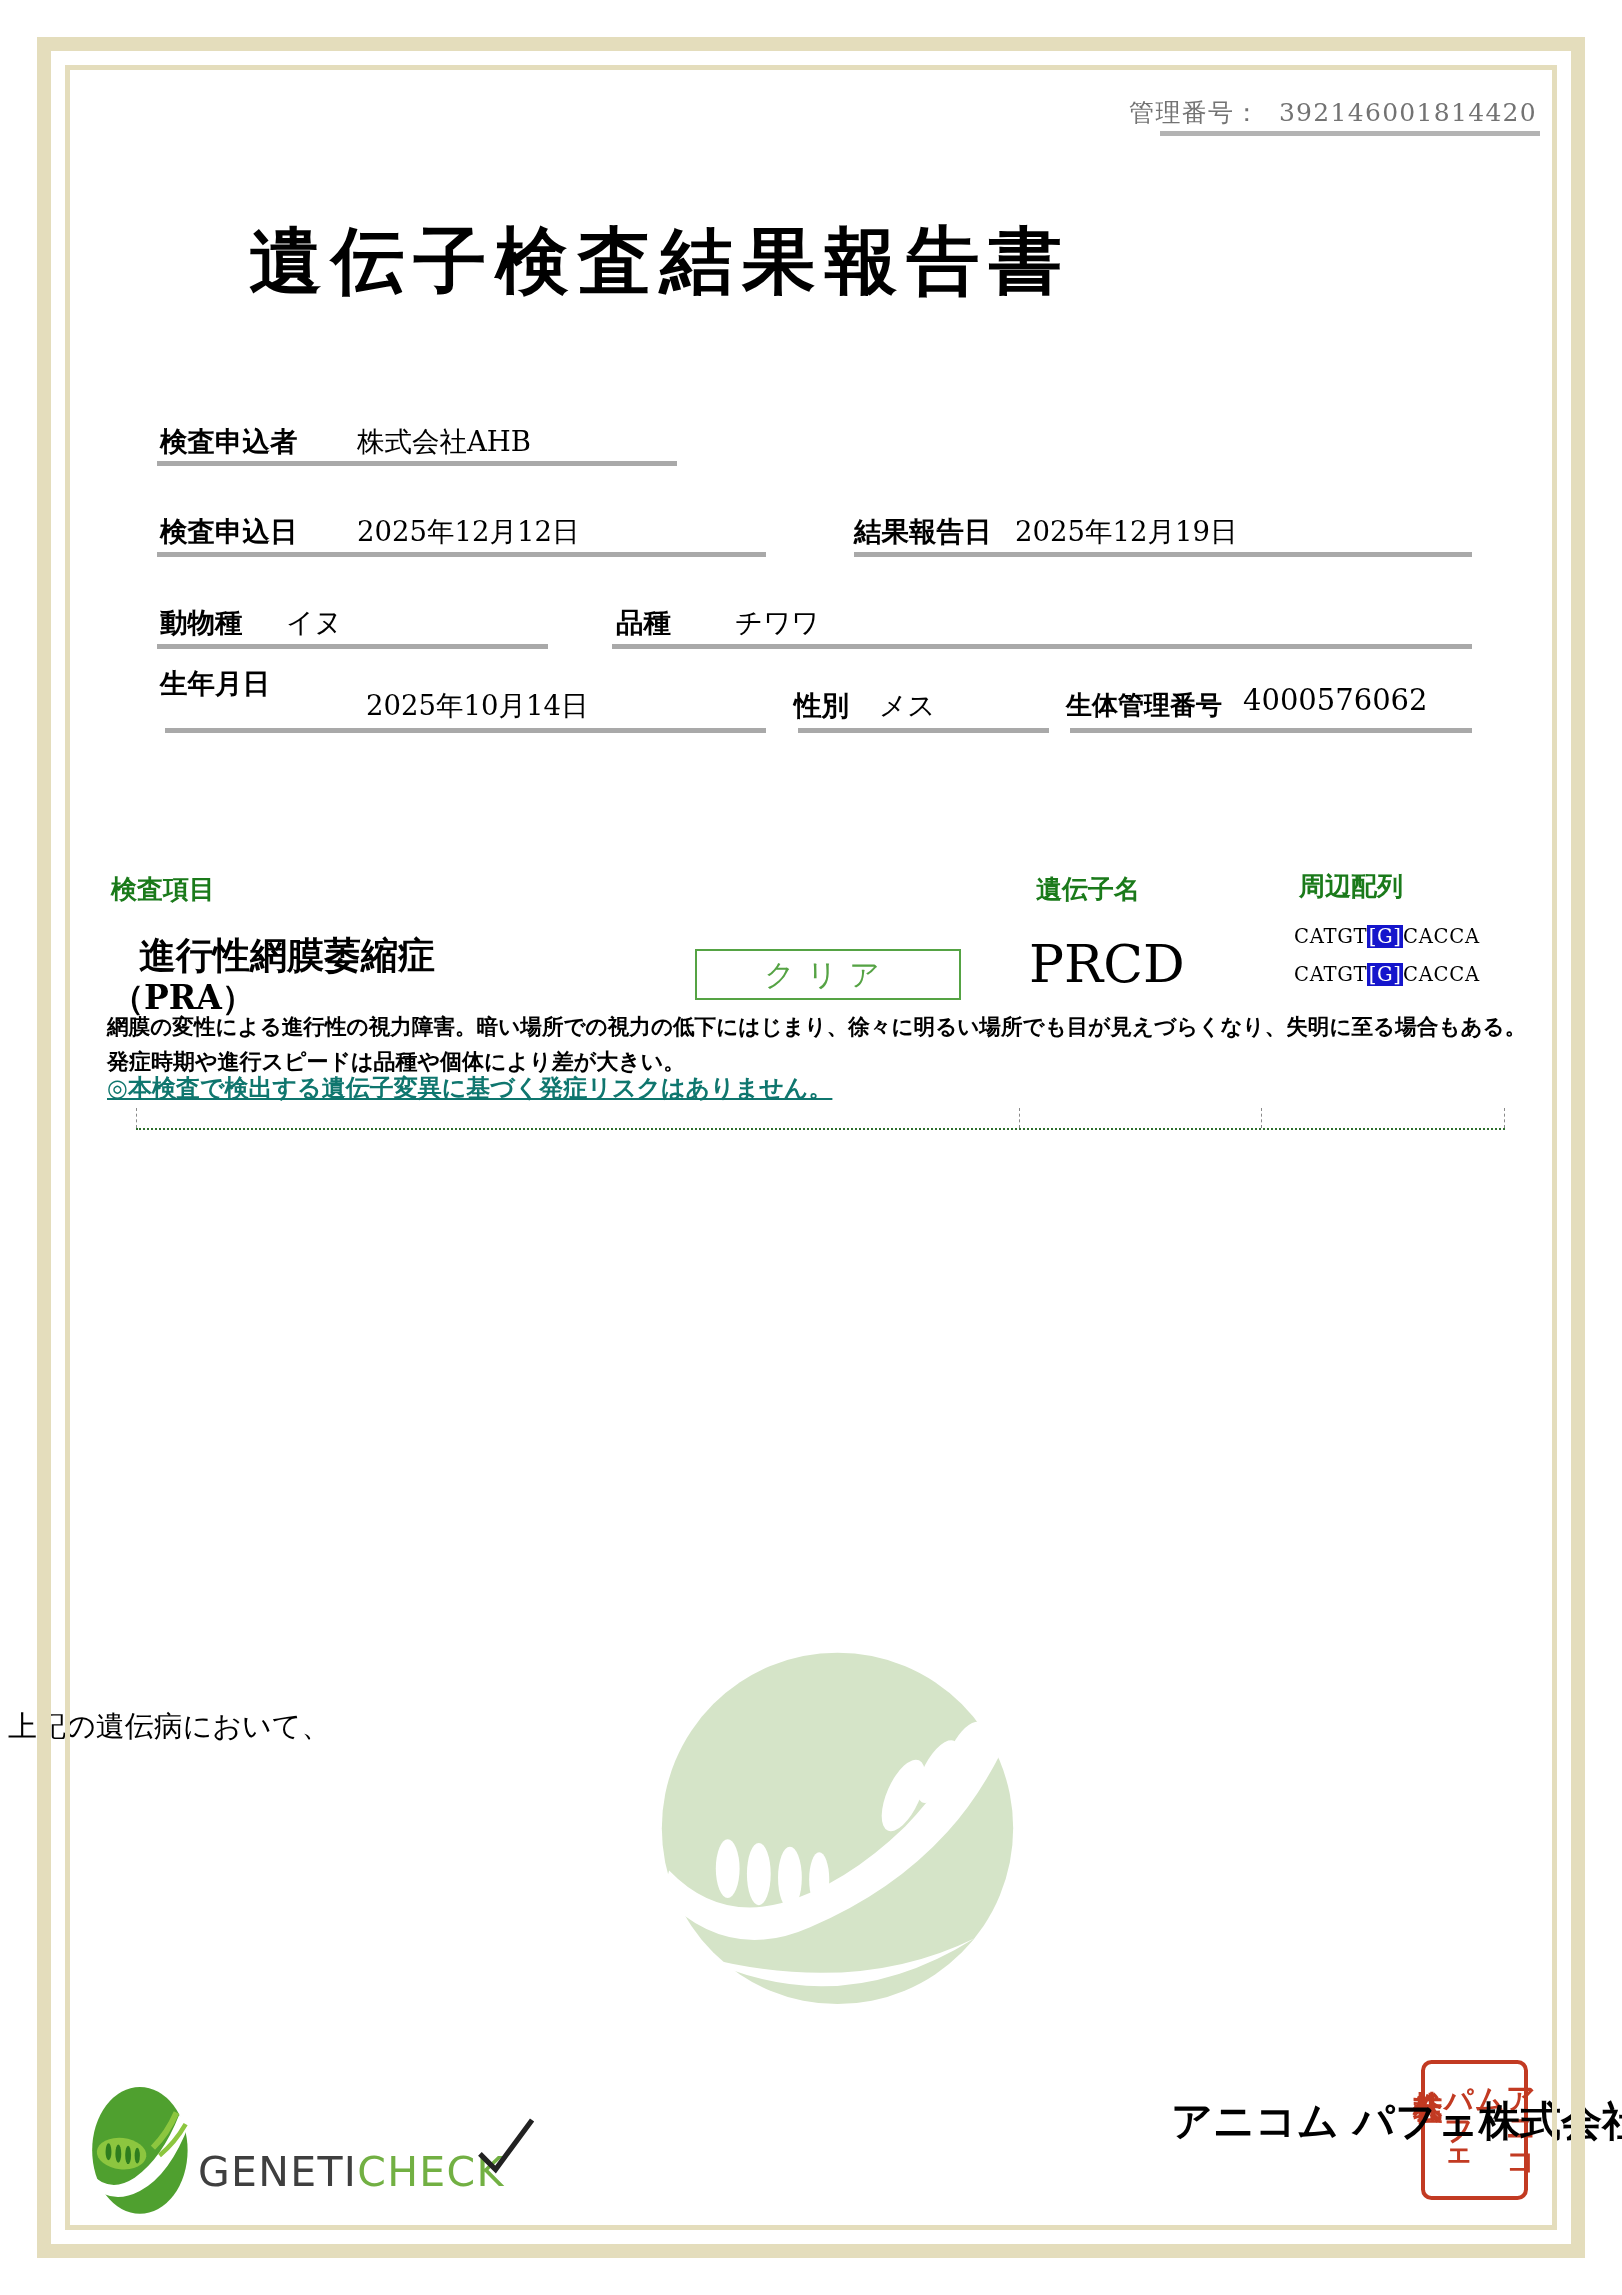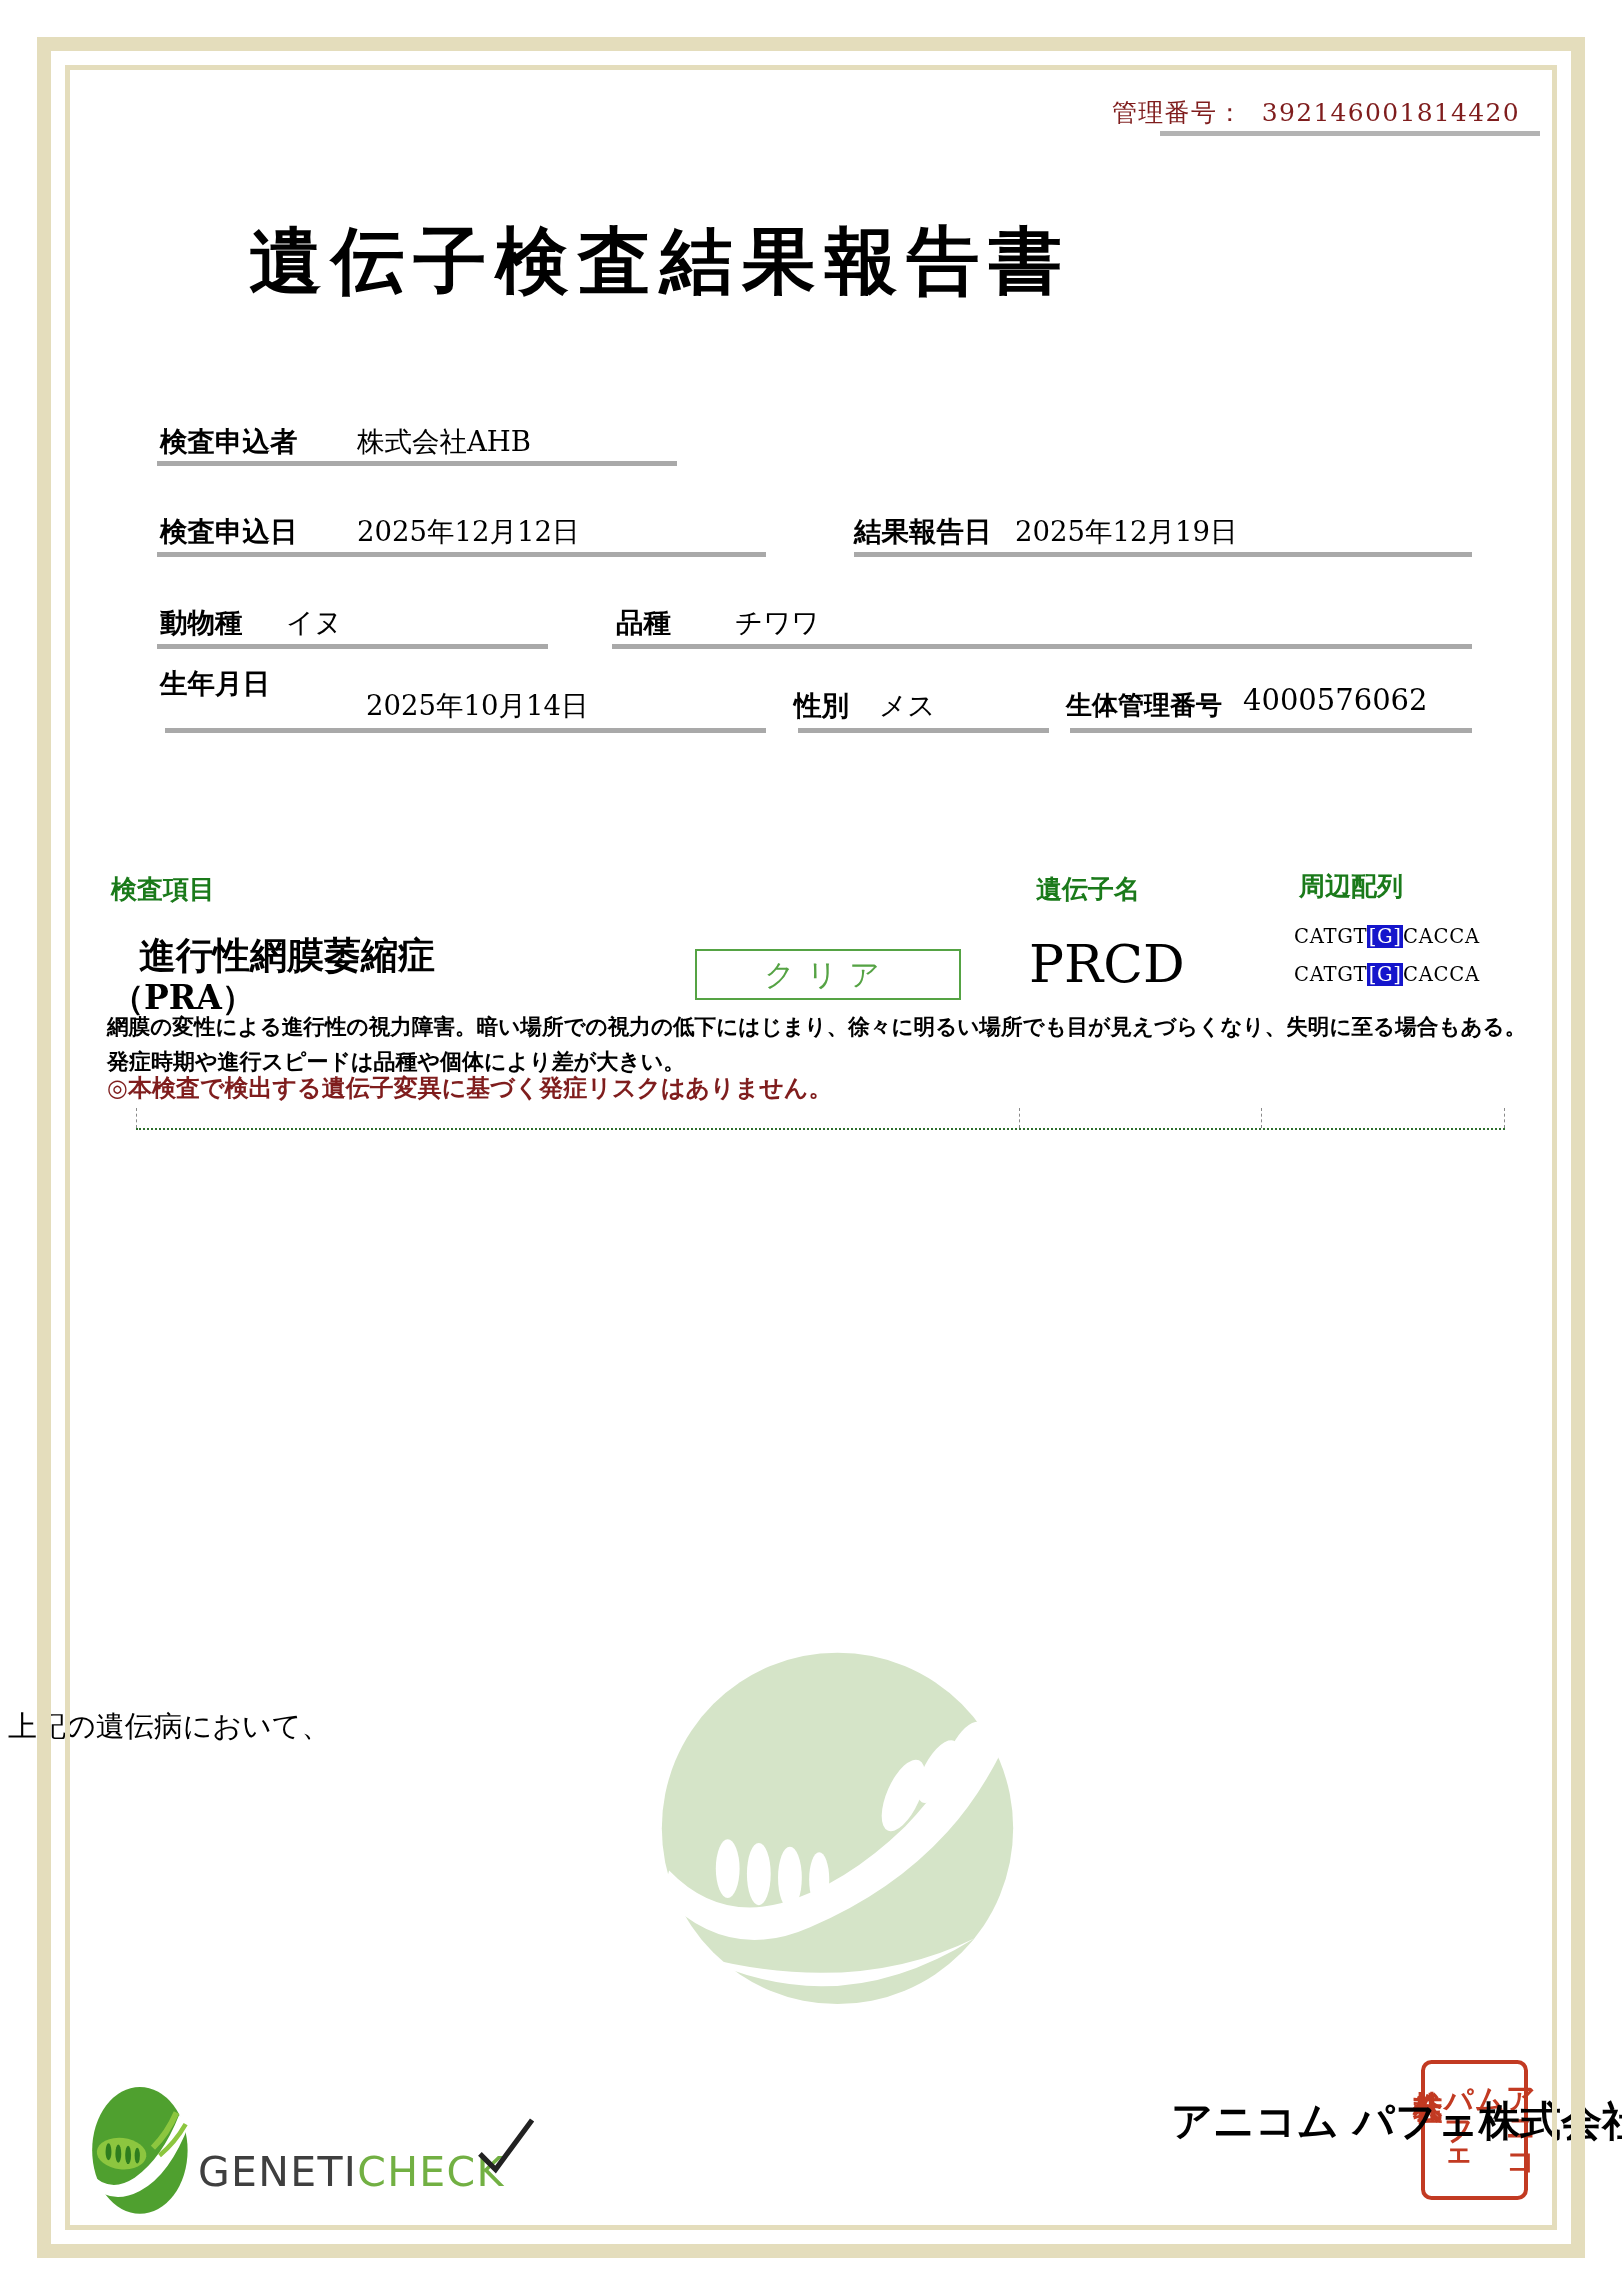--- a/index.html
+++ b/index.html
@@ -5,36 +5,36 @@
   html,body{margin:0;padding:0;background:#fff;}
   .page{position:relative;width:1622px;height:2295px;background:#ffffff;overflow:hidden;
         font-family:"DejaVu Serif","Liberation Serif",serif;color:#000;}
   .abs{position:absolute;}
   .serif{font-family:"DejaVu Serif","Liberation Serif",serif;}
   .sans{font-family:"DejaVu Sans","Liberation Sans",sans-serif;}
   .frame-outer{position:absolute;left:37px;top:37px;right:37px;bottom:37px;
                border:14.4px solid #e4ddbc;pointer-events:none;z-index:5;}
   .frame-inner{position:absolute;left:65px;top:65px;right:65px;bottom:65px;
                border:5.9px solid #e4ddbc;pointer-events:none;z-index:5;}
-  .mgmt{font-size:25px;color:#7f1d1d;text-align:left;letter-spacing:1.3px;}
+  .mgmt{font-size:25px;color:#737373;text-align:right;letter-spacing:1.3px;}
   .mgmt-ul{height:5.2px;background:#b3b3b3;}
   .title{width:1320px;text-align:center;font-size:73px;font-weight:bold;letter-spacing:9.2px;}
   .lbl{font-size:27.5px;font-weight:bold;white-space:nowrap;}
   .val{font-size:27.5px;white-space:nowrap;}
   .ul{height:5.2px;background:#a9a9a9;}
   .green-h{font-size:26px;font-weight:bold;color:#1a7a1a;white-space:nowrap;}
   .disease{font-size:37px;font-weight:bold;white-space:nowrap;margin-left:32px;}
   .disease-sub{font-size:33px;font-weight:bold;white-space:nowrap;}
   .result-box{width:262px;height:47px;border:2.6px solid #55a344;text-align:center;
               line-height:47px;font-size:30px;color:#55a344;letter-spacing:11.8px;}
   .gene{font-size:52px;white-space:nowrap;}
   .seq{font-size:19.6px;white-space:nowrap;letter-spacing:0.7px;}
   .seq .variant{background:#1515cc;color:#ffffff;padding:0 1.3px;}
   .desc{font-size:21.6px;font-weight:bold;white-space:nowrap;}
-  .risk{font-size:24px;font-weight:bold;color:#7f1d1d;white-space:nowrap;}
+  .risk{font-size:24px;font-weight:bold;color:#0f766e;white-space:nowrap;text-decoration:underline;}
   .dash-row{border-bottom:2.6px dotted #2d6e2d;}
   .dash-v{position:absolute;top:0;height:19.6px;border-left:1.3px dashed #8a8a8a;}
   .summary{width:1622px;text-align:left;font-size:29px;color:#000000;padding-left:8px;}
   .disclaimer{width:1622px;text-align:center;font-size:19.6px;color:#111;line-height:31px;}
   .logo-text{font-size:41px;letter-spacing:1.3px;white-space:nowrap;}
   .logo-geneti{color:#3f3f3f;}
   .logo-check{color:#72b043;}
   .company{font-size:41px;font-weight:bold;white-space:nowrap;z-index:3;}
   .seal{width:96px;height:127px;border:4.6px solid #c23a22;border-radius:10.5px;z-index:2;
         padding:2.6px 1.3px;display:flex;justify-content:center;}

